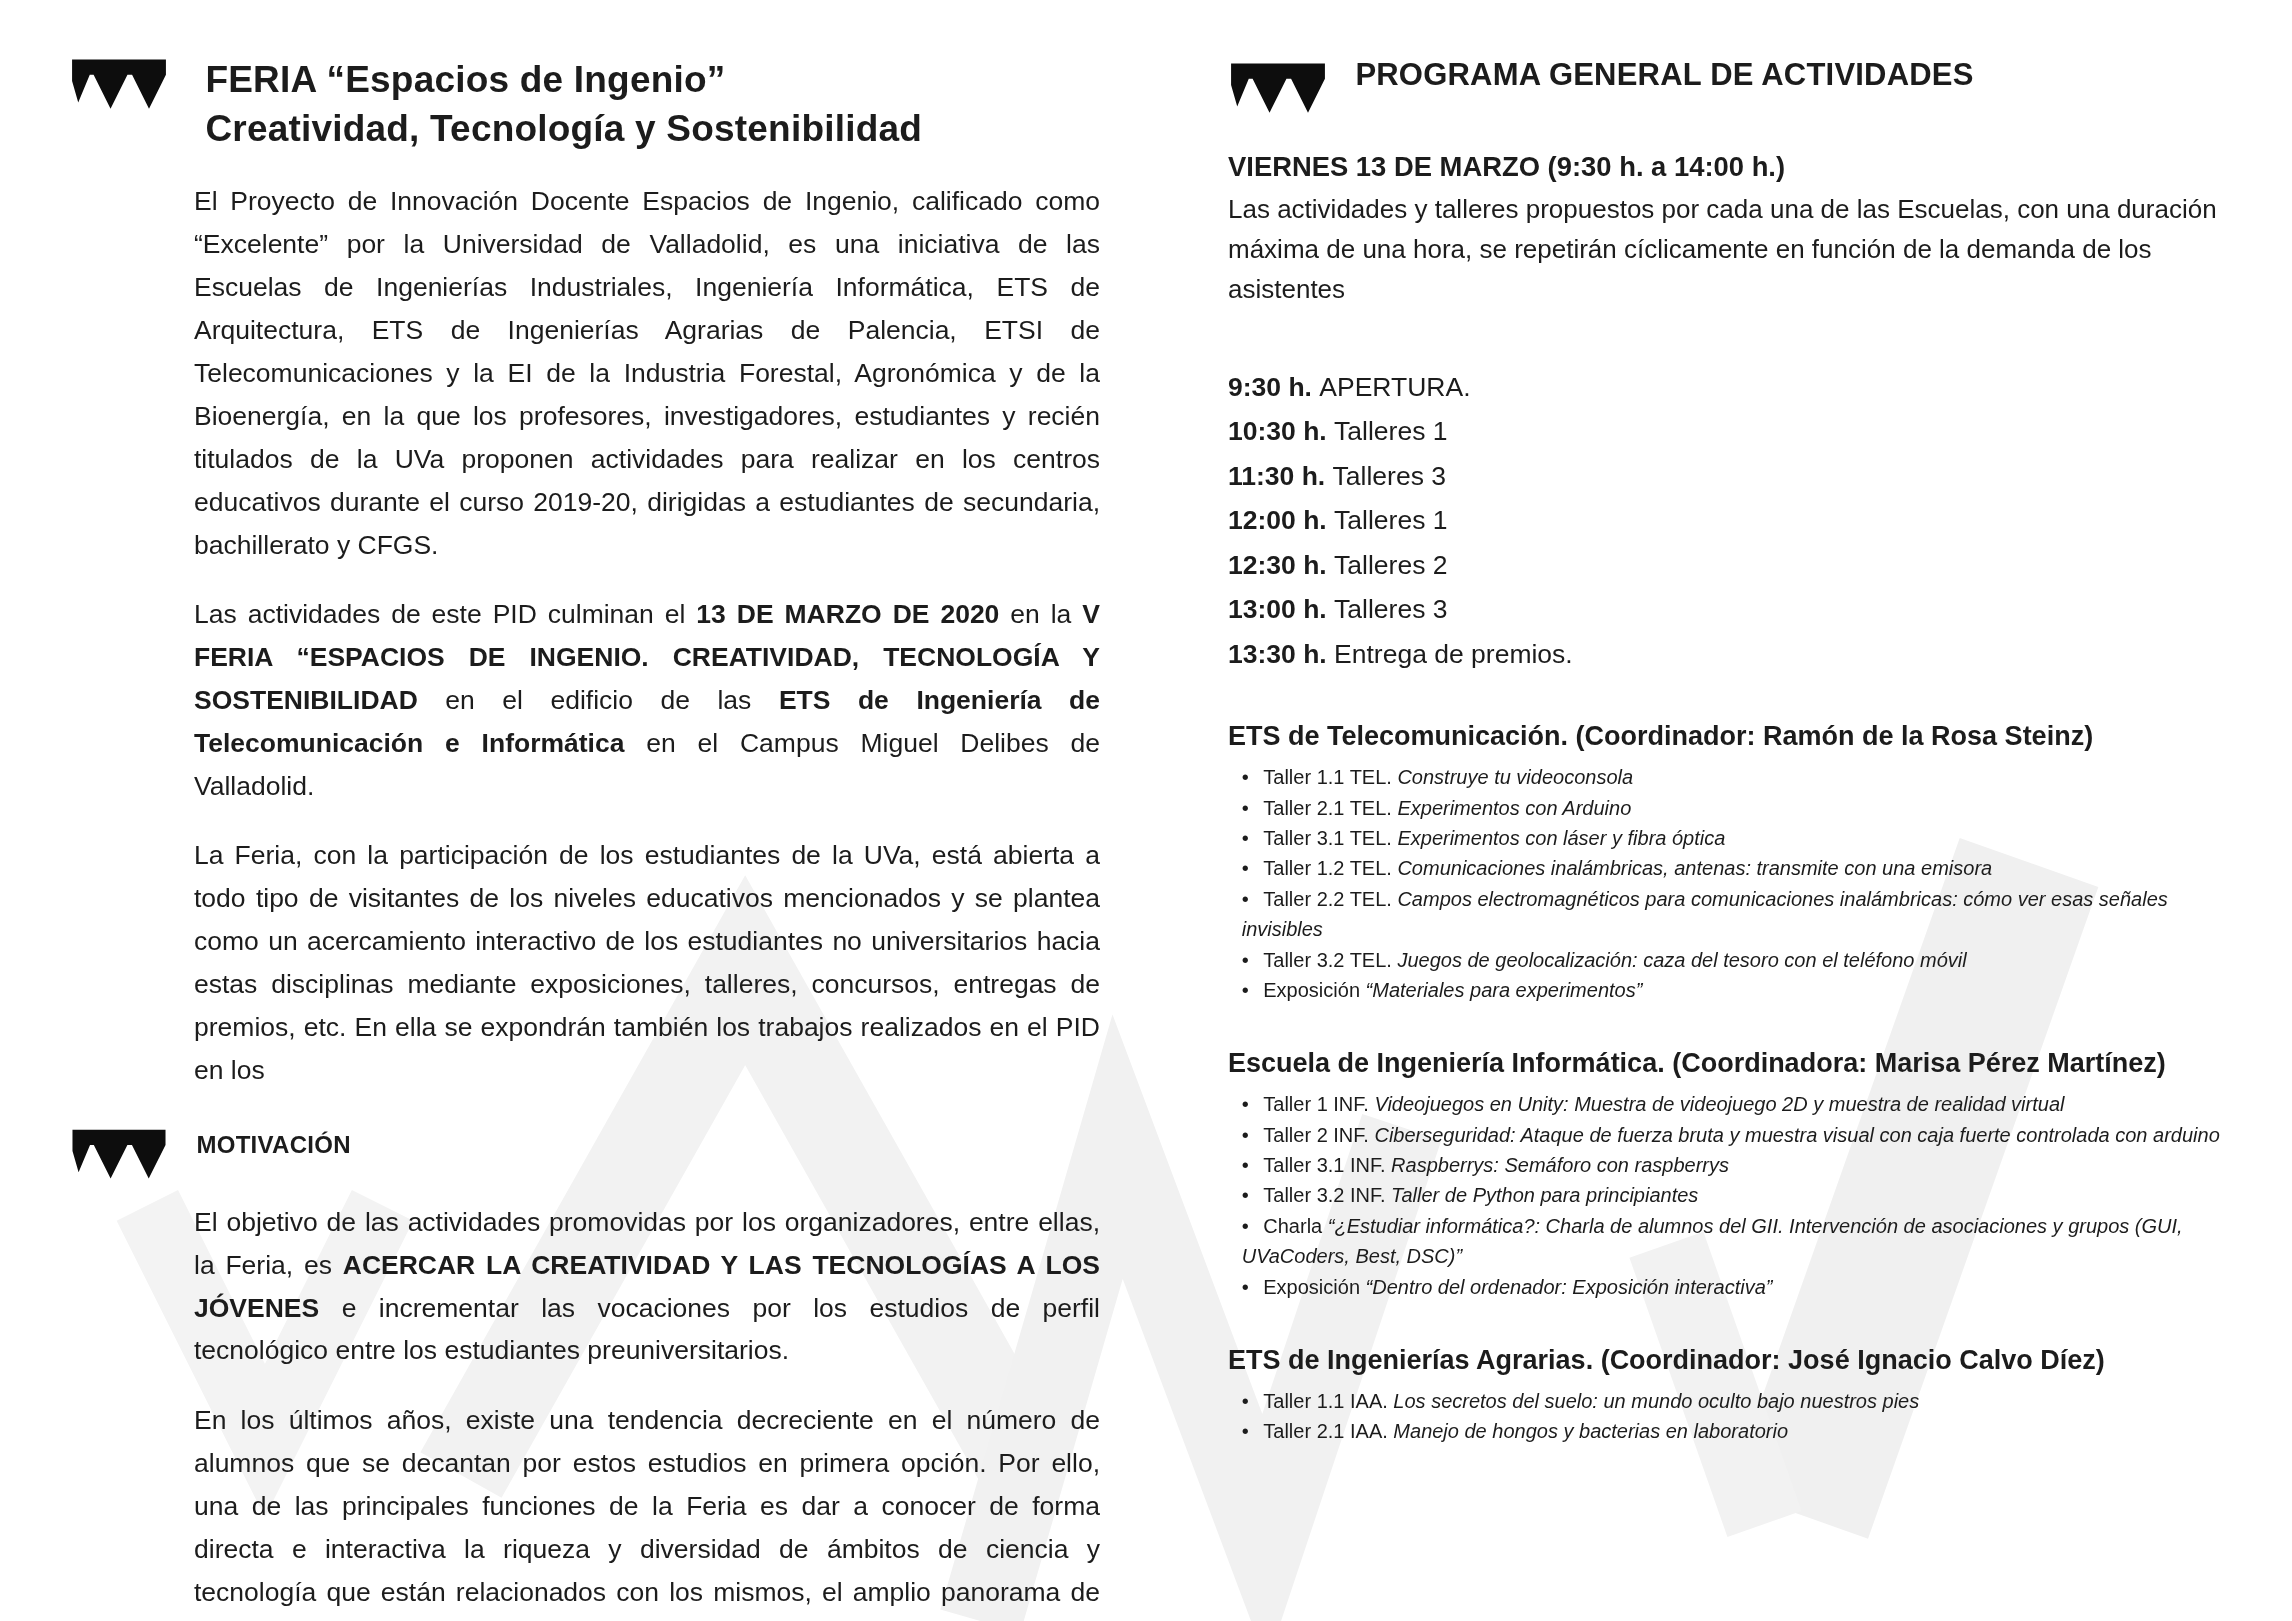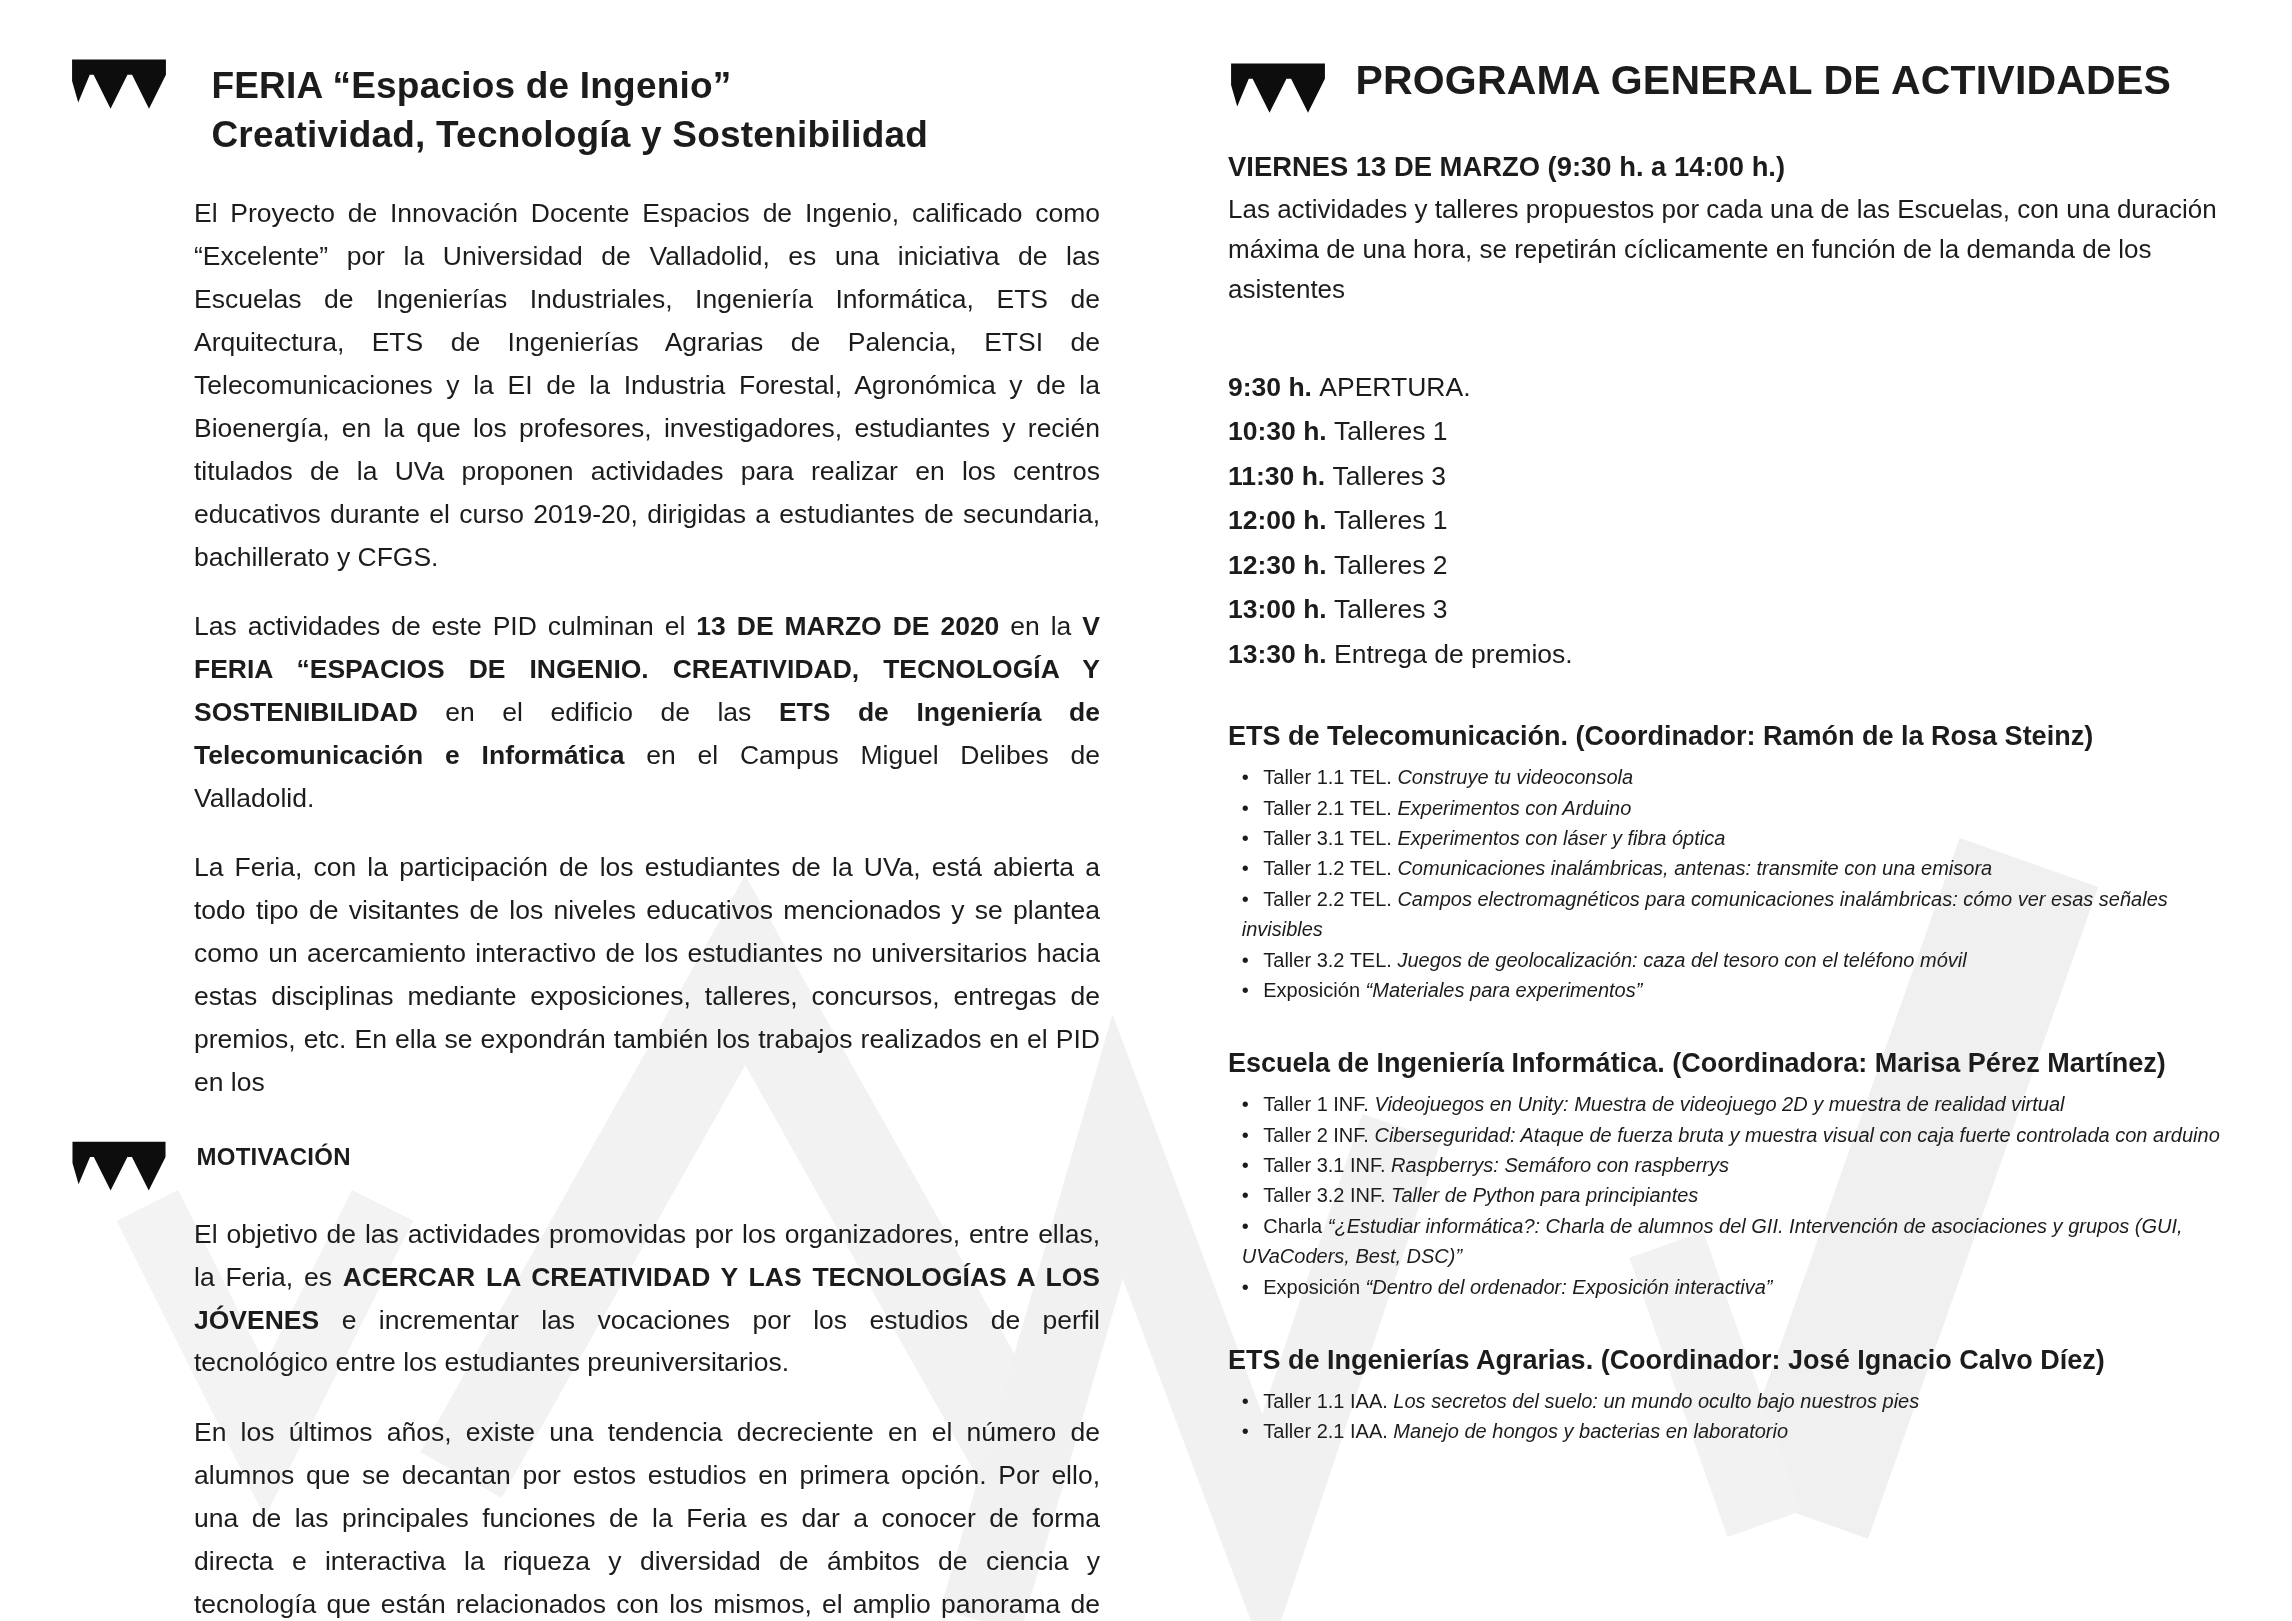--- a/index.html
+++ b/index.html
@@ -8,23 +8,23 @@
     font-family:"Liberation Sans", sans-serif;color:#1c1c1c;
     -webkit-font-smoothing:antialiased;
   }
   .watermarks{position:absolute;left:0;top:0;width:2293px;height:1621px;z-index:0;}
   .col{position:absolute;z-index:1;}
   .col-left{left:69px;top:47px;width:1031px;}
   .col-right{left:1228px;top:51px;width:1015px;}
 
   .sec-head{display:flex;align-items:flex-start;gap:27.4px;margin:0 0 17.6px 0;}
   .logo{flex:0 0 auto;margin-top:3.9px;}
-  .h-title{font-size:37px;font-weight:bold;line-height:1.32;letter-spacing:0.2px;margin:15px;}
+  .h-title{font-size:37px;font-weight:bold;line-height:1.32;letter-spacing:0.2px;margin:9px;}
   .h-sec{font-size:24px;font-weight:bold;line-height:1.1;margin:13.7px 0 0 0;letter-spacing:0.3px;}
-  .h-prog{font-size:41px;font-weight:bold;line-height:1.05;margin:7.8px 0 0 0;letter-spacing:0.2px;}
+  .h-prog{font-size:31px;font-weight:bold;line-height:1.05;margin:7.8px 0 0 0;letter-spacing:0.2px;}
 
   .lp{margin:0 0 26.5px 0;padding-left:125px;font-size:26.5px;line-height:1.62;text-align:justify;}
   .b{font-weight:bold;}
 
   
   .r-sub{font-size:27.4px;font-weight:bold;margin:33px 0 5.9px 0;}
   .r-par{font-size:26px;line-height:1.55;margin:0 0 0 0;}
   .r-schedule{margin-top:55px;}
   .r-sched-item{font-size:26.5px;line-height:1.68;}
   .r-sections{margin-top:43px;}

